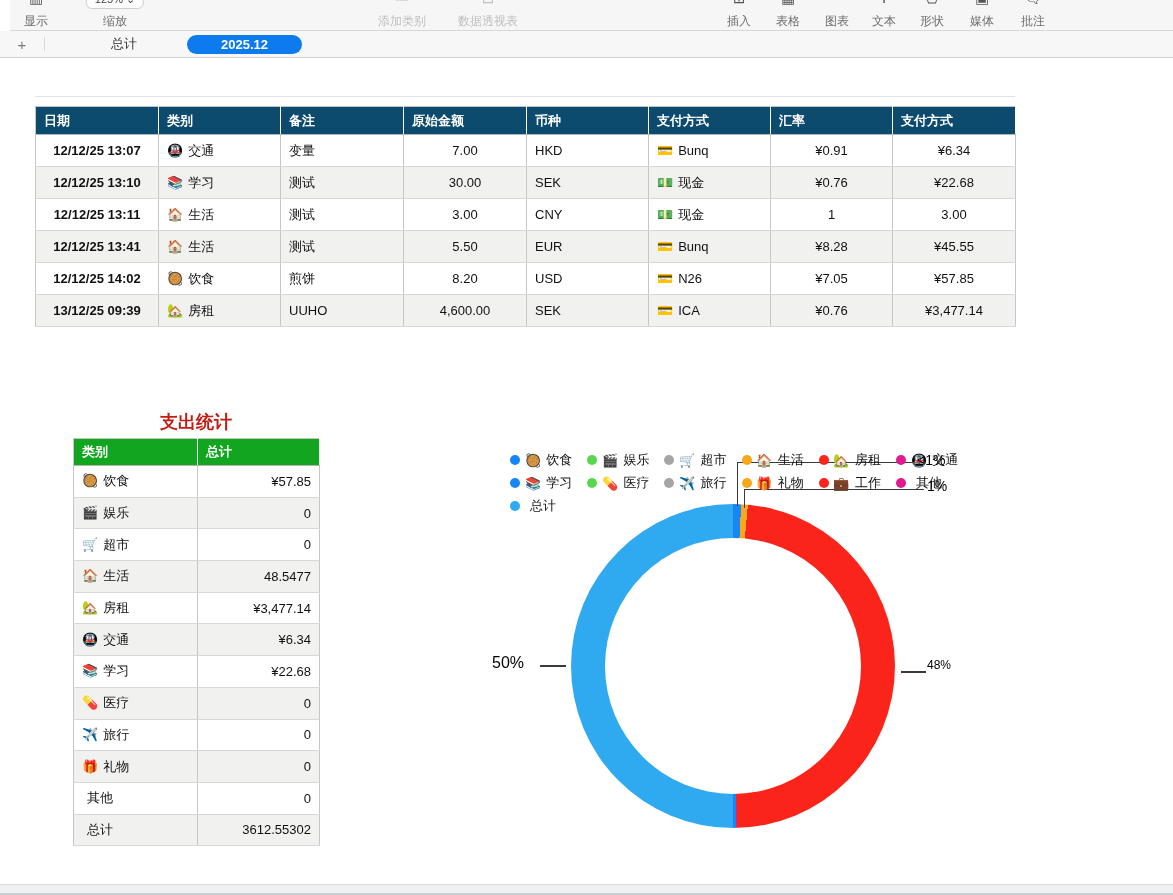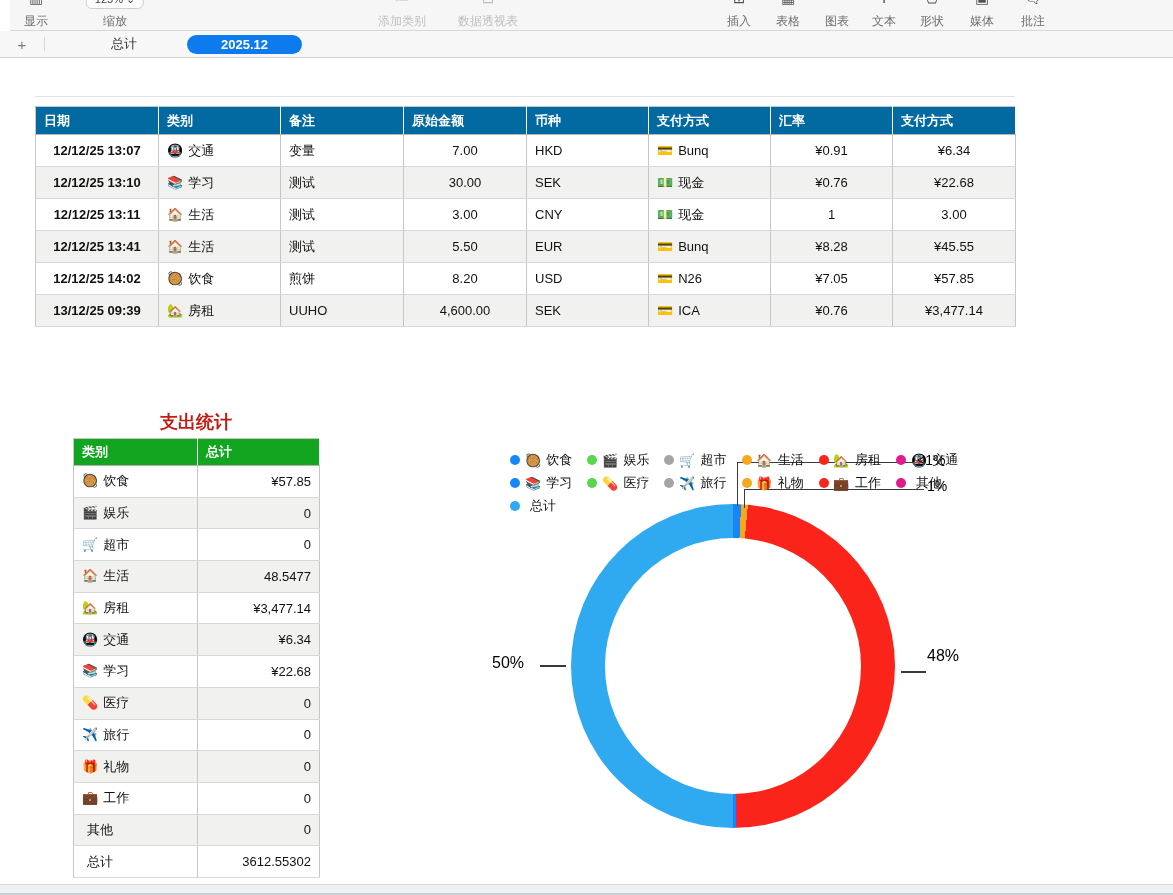--- a/index.html
+++ b/index.html
@@ -27,21 +27,21 @@
   .sheet-title { position:absolute; color:#c01e14; font-weight:bold; }
   #title-expense { left:35px; top:73px; width:980px; text-align:center; font-size:19px; }
   #faint-rule { position:absolute; left:35px; top:96px; width:980px; height:1px; background:#e3e3e3; }
   #title-stats { left:73px; top:410px; width:246px; text-align:center; font-size:18px; }
 
   table { border-collapse:collapse; table-layout:fixed; }
   td, th { overflow:hidden; white-space:nowrap; }
 
   
   #expense-table { position:absolute; left:35px; top:106px; width:980px; font-size:13px; }
-  #expense-table th { background:#0369a1; color:#fff; font-weight:bold; text-align:left; height:28px; padding:0 8px; border-right:1px solid rgba(255,255,255,.55); border-bottom:1px solid #b5b5b5; }
+  #expense-table th { background:#0c4a6e; color:#fff; font-weight:bold; text-align:left; height:28px; padding:0 8px; border-right:1px solid rgba(255,255,255,.55); border-bottom:1px solid #b5b5b5; }
   #expense-table td { height:32px; padding:0 8px; border-right:1px solid #c6c6c6; border-bottom:1px solid #d8d8d8; border-left:1px solid #c6c6c6; color:#111; background:#fff; }
   #expense-table tbody tr:nth-child(even) td { background:#f1f1f0; }
   #expense-table td.r { text-align:center; }
   #expense-table td.date { font-weight:bold; text-align:center; }
   #expense-table table, #expense-table { border:1px solid #c6c6c6; }
   .cat-ic { margin-right:5px; }
 
   
   #stats-table { position:absolute; left:73px; top:438px; width:246px; font-size:13px; border:1px solid #c6c6c6; }
   #stats-table th { background:#12a51f; color:#fff; font-weight:bold; text-align:left; height:27px; padding:0 8px; border-right:1px solid rgba(255,255,255,.55); border-bottom:1px solid #b5b5b5; }
@@ -60,21 +60,21 @@
   .leader { position:absolute; background:#3a3a3a; z-index:2; }
   #lh1 { left:297px; top:17px; width:178px; height:1px; }
   #lh2 { left:304px; top:44px; width:180px; height:1px; }
   #lv1 { left:297px; top:17px; width:1px; height:44px; }
   #lv2 { left:304px; top:44px; width:1px; height:19px; }
 
   .pct-label { position:absolute; color:#000; z-index:4; }
   #lbl-top1 { left:477px; top:7px;  font-size:14px; }
   #lbl-top2 { left:487px; top:33px; font-size:14px; }
   #lbl-left  { left:52px;  top:209px; font-size:16px; }
-  #lbl-right { left:487px; top:202px; font-size:16px; }
+  #lbl-right { left:487px; top:213px; font-size:12px; }
   .dash { position:absolute; height:1.5px; background:#3a3a3a; }
   #dash-left  { left:100px; top:220px; width:26px; }
   #dash-right { left:461px; top:226px; width:25px; }
 
   #donut { position:absolute; left:131px; top:59px; width:324px; height:324px; border-radius:50%; }
   #donut-hole { position:absolute; left:165px; top:93px; width:256px; height:256px; border-radius:50%; background:#fff; }
 
   
   #bottom-strip { position:absolute; left:0; top:884px; width:1173px; height:11px; background:#f0f0f0; border-top:1px solid #dadada; border-bottom:2px solid #c9ced3; }
 </style>
@@ -277,24 +277,20 @@
       </tr>
         <tr>
         <td><span class="cat-ic">✈️</span><span>旅行</span></td>
         <td class="r">0</td>
       </tr>
         <tr>
         <td><span class="cat-ic">🎁</span><span>礼物</span></td>
         <td class="r">0</td>
       </tr>
         <tr>
-        <td><span class="cat-ic">💼</span><span>工作</span></td>
-        <td class="r">0</td>
-      </tr>
-        <tr>
         <td><span class="cat-ic"></span><span>其他</span></td>
         <td class="r">0</td>
       </tr>
         <tr>
         <td><span class="cat-ic"></span><span>总计</span></td>
         <td class="r">3612.55302</td>
       </tr>
       </tbody>
   </table>
 

